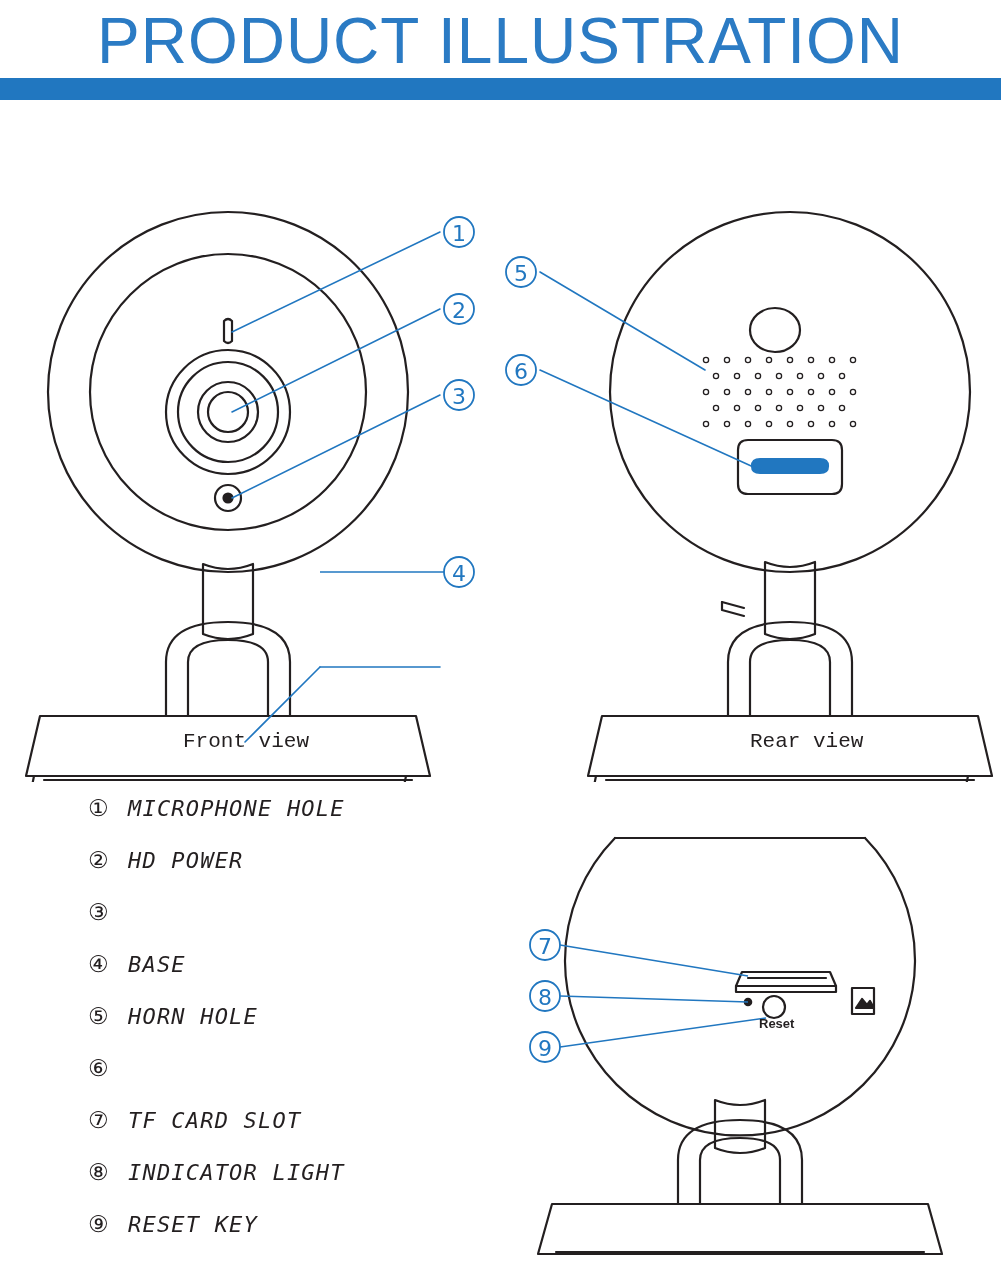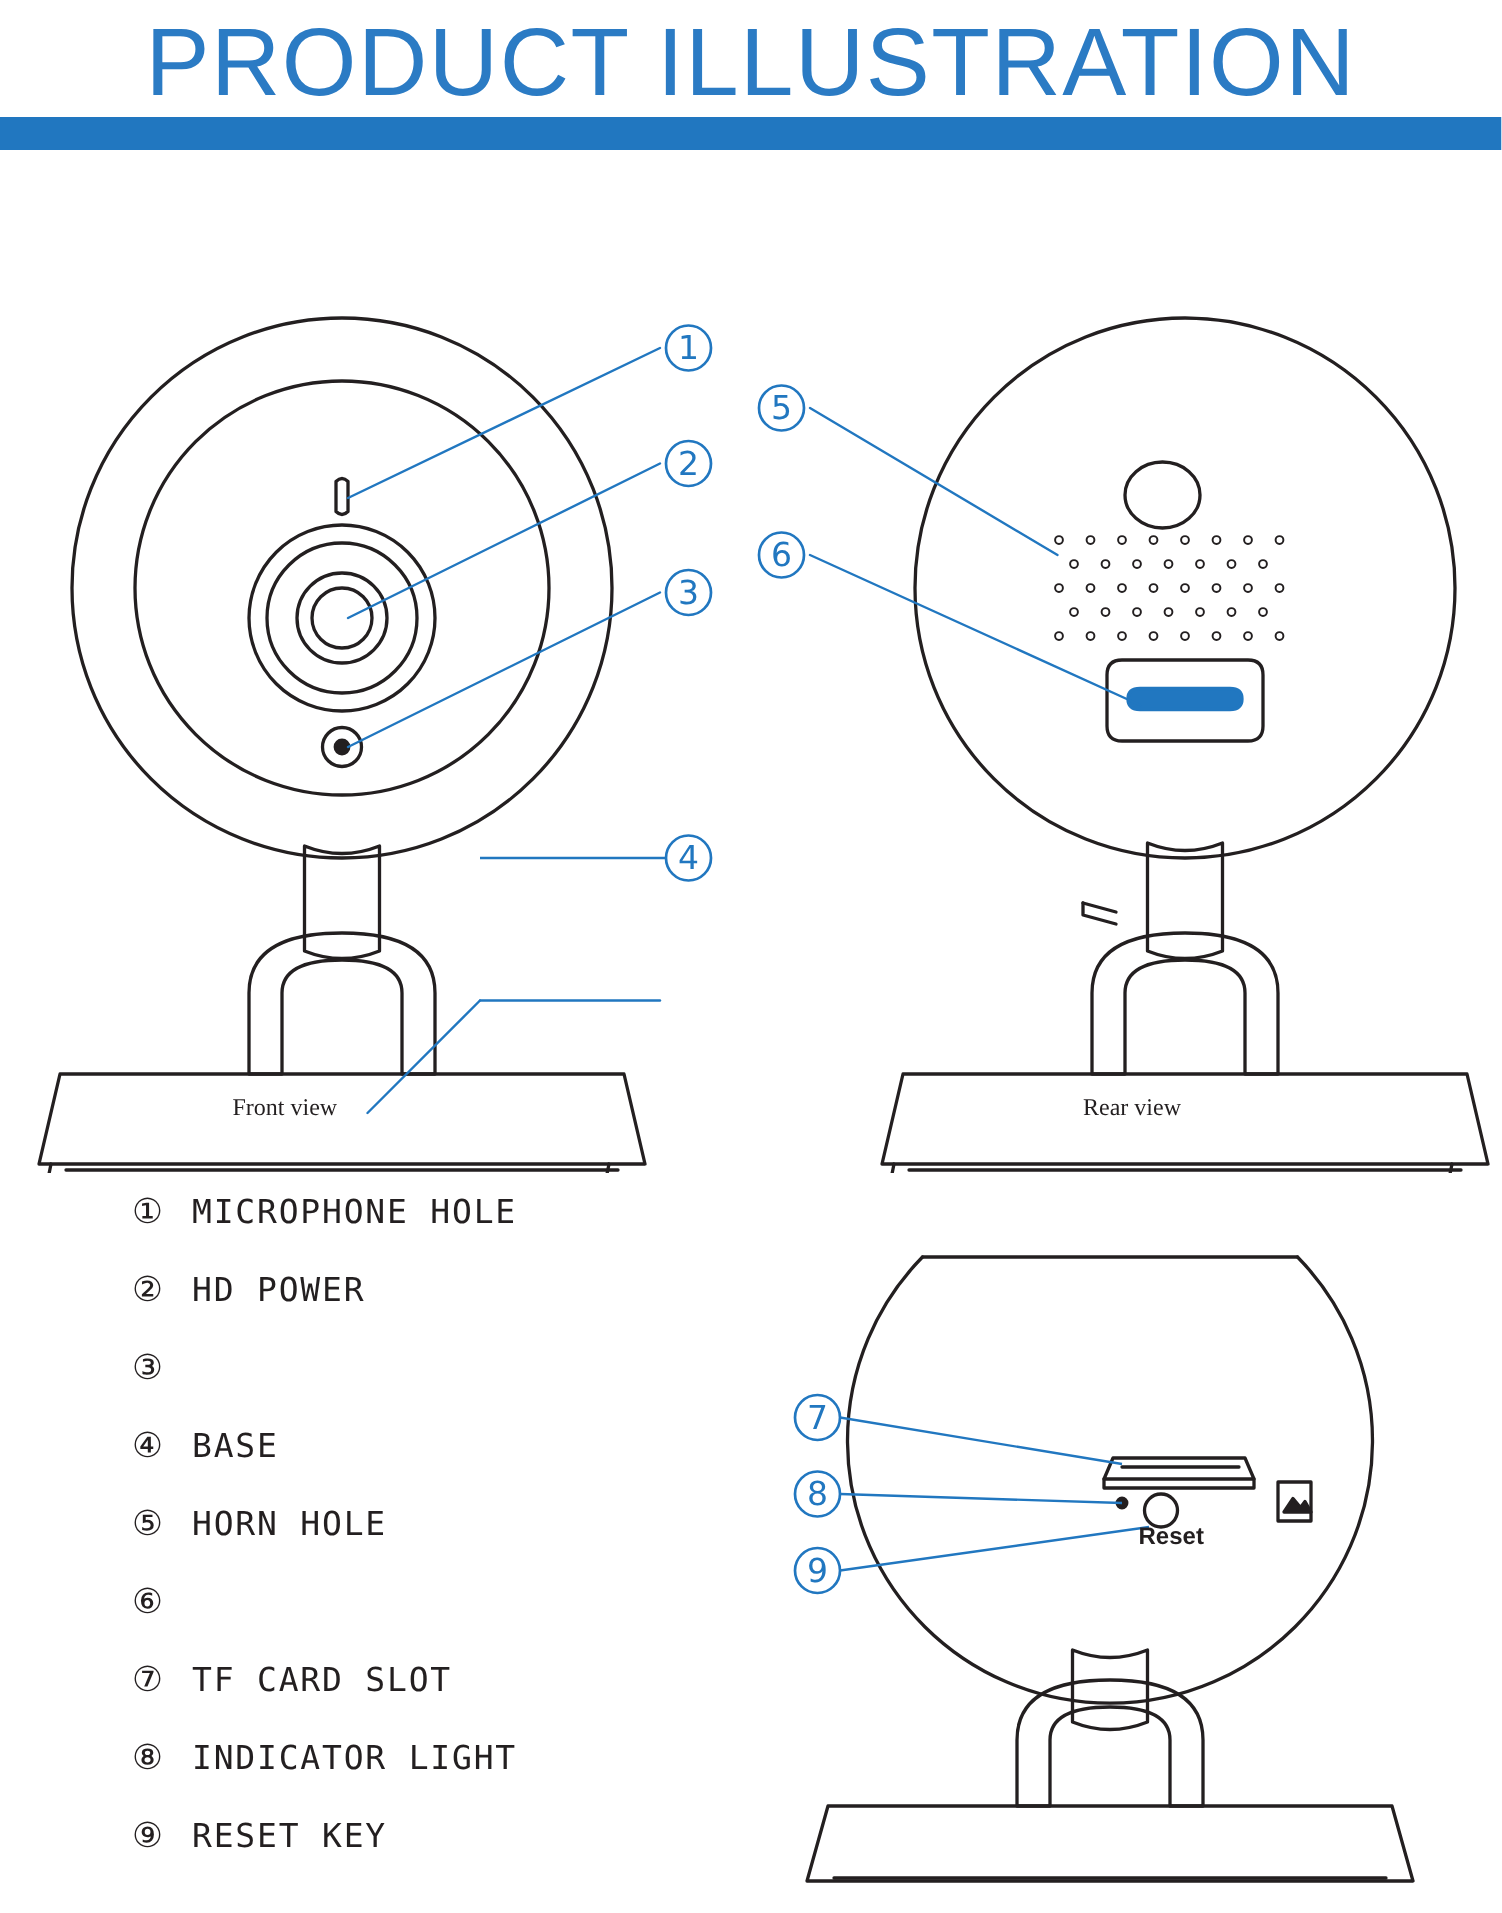--- a/index.html
+++ b/index.html
@@ -45,24 +45,25 @@
   .diagram {
     position: absolute;
     left: 0; top: 102px;
     width: 1001px;
     height: 680px;
   }
   .svg-layer { position: absolute; left: 0; top: 0; }
 
   .view-caption {
     position: absolute;
-    font-size: 16px;
+    font-size: 21px;
     color: #231f20;
-    font-family: Liberation Serif, serif;
+    font-family: Liberation Mono, monospace;
     white-space: nowrap;
+    margin-left: 28px;
   }
   #caption-front { left: 155px; top: 628px; }
   #caption-rear  { left: 722px; top: 628px; }
 
   
   .legend {
     position: absolute;
     left: 88px;
     top: 782px;
     width: 520px;
@@ -78,35 +79,36 @@
     font-size: 23px;
     color: #231f20;
     flex: none;
     font-family: "DejaVu Sans", sans-serif;
   }
   .legend-label {
     font-size: 22px;
     letter-spacing: 1.2px;
     color: #231f20;
     font-family: "DejaVu Sans Mono", monospace;
+    font-style: italic;
   }
 
   
   .bottom-diagram {
     position: absolute;
     left: 500px;
     top: 800px;
     width: 501px;
     height: 460px;
   }
   .reset-text {
     position: absolute;
     left: 259px;
     top: 216px;
-    font-size: 16px;
+    font-size: 13px;
     font-weight: bold;
     color: #231f20;
     font-family: "Liberation Sans", sans-serif;
   }
 
   .callout-num {
     font-family: "DejaVu Sans", sans-serif;
     fill: #2177c0;
   }
 </style>

